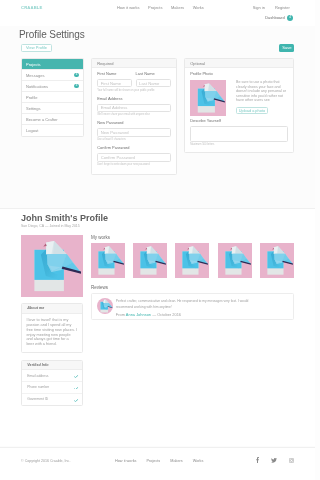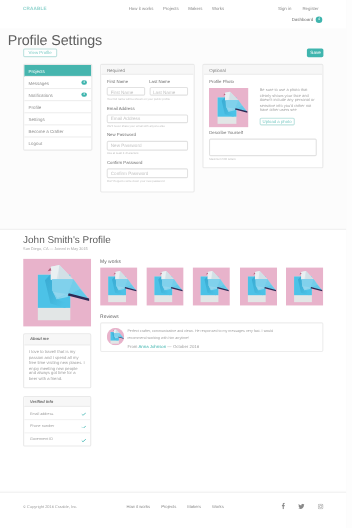--- a/index.html
+++ b/index.html
@@ -14,21 +14,21 @@
 .nav a{font-size:3.97px;color:#8a8a8a;text-decoration:none;white-space:nowrap;}
 .acct{position:absolute;right:25.3px;top:5.2px;display:flex;gap:10px;}
 .acct a{font-size:3.97px;color:#8a8a8a;text-decoration:none;white-space:nowrap;}
 .dash{position:absolute;right:21.9px;top:14.6px;display:flex;align-items:center;gap:2.5px;}
 .dash .t{font-size:3.97px;color:#6e6e6e;}
 .badge{width:6px;height:6px;border-radius:50%;background:#3fb5ae;color:#fff;font-size:3.4px;
   display:flex;align-items:center;justify-content:center;line-height:1;}
 
 
 .sec1{position:absolute;left:0;top:26px;width:315px;height:183px;background:#fcfcfc;}
-.h1{position:absolute;left:7px;top:2.8px;font-size:13px;color:#5e5e5e;font-weight:400;letter-spacing:-.1px;}
+.h1{position:absolute;left:19px;top:2.8px;font-size:10px;color:#5e5e5e;font-weight:400;letter-spacing:-.1px;}
 .viewbtn{position:absolute;left:21px;top:17.5px;height:8px;padding:0 4px;border:0.6px solid #bfe3e0;border-radius:1.5px;
   background:#fff;color:#7ccbc5;font-size:4px;display:flex;align-items:center;}
 .savebtn{position:absolute;right:20.6px;top:17.5px;width:15px;height:8px;border-radius:1.5px;background:#3fb5ae;color:#fff;
   font-size:4.2px;display:flex;align-items:center;justify-content:center;}
 
 .cols{position:absolute;left:21px;top:32px;width:273px;display:flex;gap:7px;align-items:flex-start;}
 
 .side{width:63px;flex:0 0 63px;background:#fff;border:0.5px solid #e9e9e9;border-radius:1.5px;overflow:hidden;}
 .side .it{height:11px;display:flex;align-items:center;justify-content:space-between;padding:0 4px;border-bottom:0.5px solid #eee;
   font-size:4.05px;color:#8f8f8f;}
@@ -58,21 +58,21 @@
 .photorow{display:flex;gap:9.9px;margin-top:3.3px;}
 .photo{width:36px;height:36px;flex:0 0 36px;border-radius:0;overflow:hidden;}
 .phelp{font-size:3.62px;color:#a5a5a5;line-height:4.55px;}
 .upbtn{margin-top:4.7px;height:6.8px;width:31.7px;border:0.55px solid #bfe3e0;border-radius:1.5px;color:#7ccbc5;font-size:3.9px;
   display:flex;align-items:center;justify-content:center;padding:0;background:#fff;}
 .dfg{margin-top:2.6px;}
 .ta{height:15.9px;border:0.5px solid #e2e2e2;border-radius:1.5px;background:#fff;}
 
 
 .sec2{position:absolute;left:0;top:208px;width:315px;height:238px;background:#fff;border-top:0.5px solid #f0f0f0;}
-.h2{position:absolute;left:21px;top:3.8px;font-size:9.06px;color:#5e5e5e;font-weight:400;}
+.h2{position:absolute;left:21px;top:3.8px;font-size:9.06px;color:#5e5e5e;font-weight:700;}
 .meta{position:absolute;left:21px;top:14.6px;font-size:3.5px;color:#a9a9a9;}
 .pcol{position:absolute;left:21px;top:25.5px;width:62px;}
 .bigphoto{width:62px;height:62px;overflow:hidden;}
 .card{margin-top:6.5px;background:#fff;border:0.5px solid #e9e9e9;border-radius:1.5px;overflow:hidden;}
 .card .ch{height:9.8px;background:#f7f7f7;border-bottom:0.5px solid #ededed;display:flex;align-items:center;padding:0 5.3px;
   font-size:3.7px;color:#6e6e6e;font-style:italic;font-weight:700;}
 .card .cb{padding:4.4px 4.4px 5.3px 4.4px;font-size:3.8px;color:#9e9e9e;line-height:4.78px;}
 .card .cb{width:59.55px;}
 .vitem{height:11.55px;display:flex;align-items:center;justify-content:space-between;padding:0 4px 0 5.3px;font-size:3.35px;color:#9e9e9e;
   border-bottom:0.5px solid #f2f2f2;}

